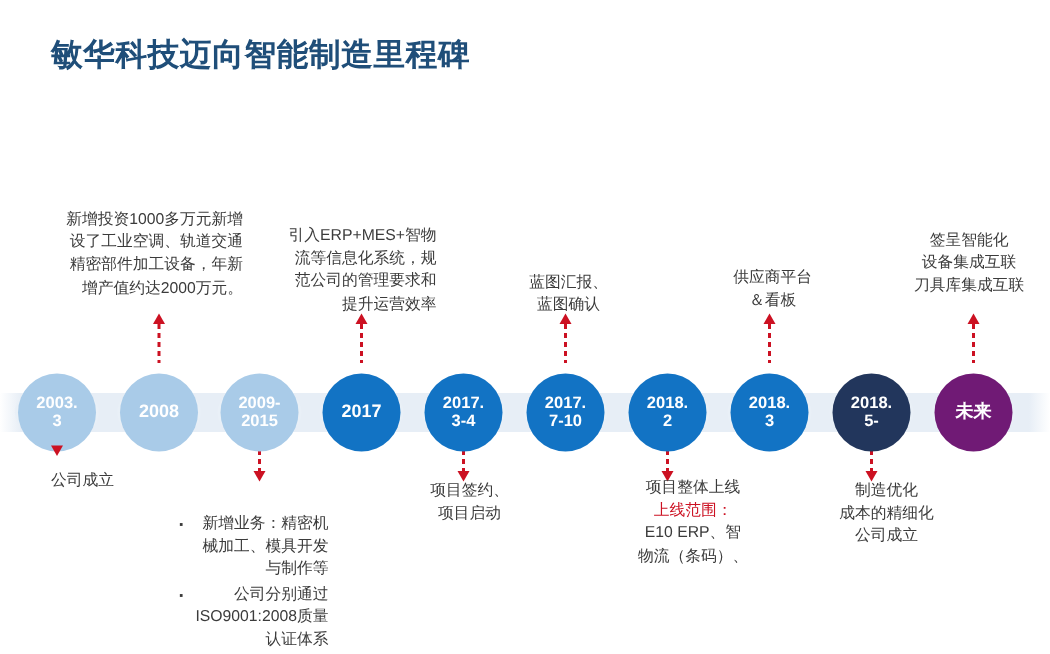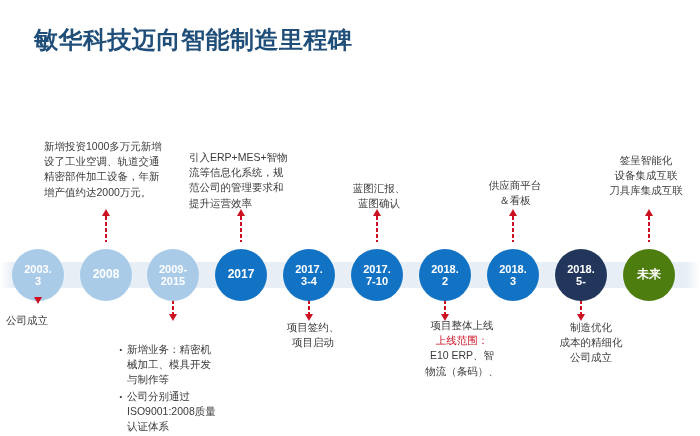--- a/index.html
+++ b/index.html
@@ -11,21 +11,21 @@
     height: 436px;
     background: #ffffff;
     font-family: "Liberation Sans", "DejaVu Sans", sans-serif;
     overflow: hidden;
     position: relative;
   }
   #page-title {
     position: absolute;
     left: 34px;
     top: 8px;
-    font-size: 24px;
+    font-size: 21px;
     font-weight: bold;
     color: #1f4e79;
     letter-spacing: 0.5px;
     white-space: nowrap;
   }
 
   
   .timeline-band {
     position: absolute;
     left: 0;
@@ -110,21 +110,21 @@
 
   
   .label {
     position: absolute;
     font-size: 10.5px;
     line-height: 1.45;
     color: #3b3b3b;
     z-index: 4;
   }
   .label.center { text-align: center; }
-  .label.left { text-align: left; }
+  .label.left { text-align: right; }
   .label .accent {
     color: #cc1122;
   }
   .bullets {
     margin: 0;
     padding: 0;
     list-style: none;
   }
   .bullets li {
     position: relative;
@@ -169,21 +169,21 @@
     <div class="node small" style="left: 283px; top: 249px; background: rgb(18, 115, 196); color: rgb(255, 255, 255);">2017.
 3-4</div>
     <div class="node small" style="left: 351px; top: 249px; background: rgb(18, 115, 196); color: rgb(255, 255, 255);">2017.
 7-10</div>
     <div class="node small" style="left: 419px; top: 249px; background: rgb(18, 115, 196); color: rgb(255, 255, 255);">2018.
 2</div>
     <div class="node small" style="left: 487px; top: 249px; background: rgb(18, 115, 196); color: rgb(255, 255, 255);">2018.
 3</div>
     <div class="node small" style="left: 555px; top: 249px; background: rgb(34, 54, 92); color: rgb(255, 255, 255);">2018.
 5-</div>
-    <div class="node" style="left: 623px; top: 249px; background: #4d7c0f; color: rgb(255, 255, 255);">未来</div>
+    <div class="node" style="left: 623px; top: 249px; background: #701a75; color: rgb(255, 255, 255);">未来</div>
   </div>
 <div id="connectors-layer">
     <div class="connector" style="left: 105px; top: 216px; height: 26px;"></div>
     <div class="arrowhead up" style="left: 102px; top: 209px;"></div>
     <div class="connector" style="left: 240px; top: 216px; height: 26px;"></div>
     <div class="arrowhead up" style="left: 237px; top: 209px;"></div>
     <div class="connector" style="left: 376px; top: 216px; height: 26px;"></div>
     <div class="arrowhead up" style="left: 373px; top: 209px;"></div>
     <div class="connector" style="left: 512px; top: 216px; height: 26px;"></div>
     <div class="arrowhead up" style="left: 509px; top: 209px;"></div>

